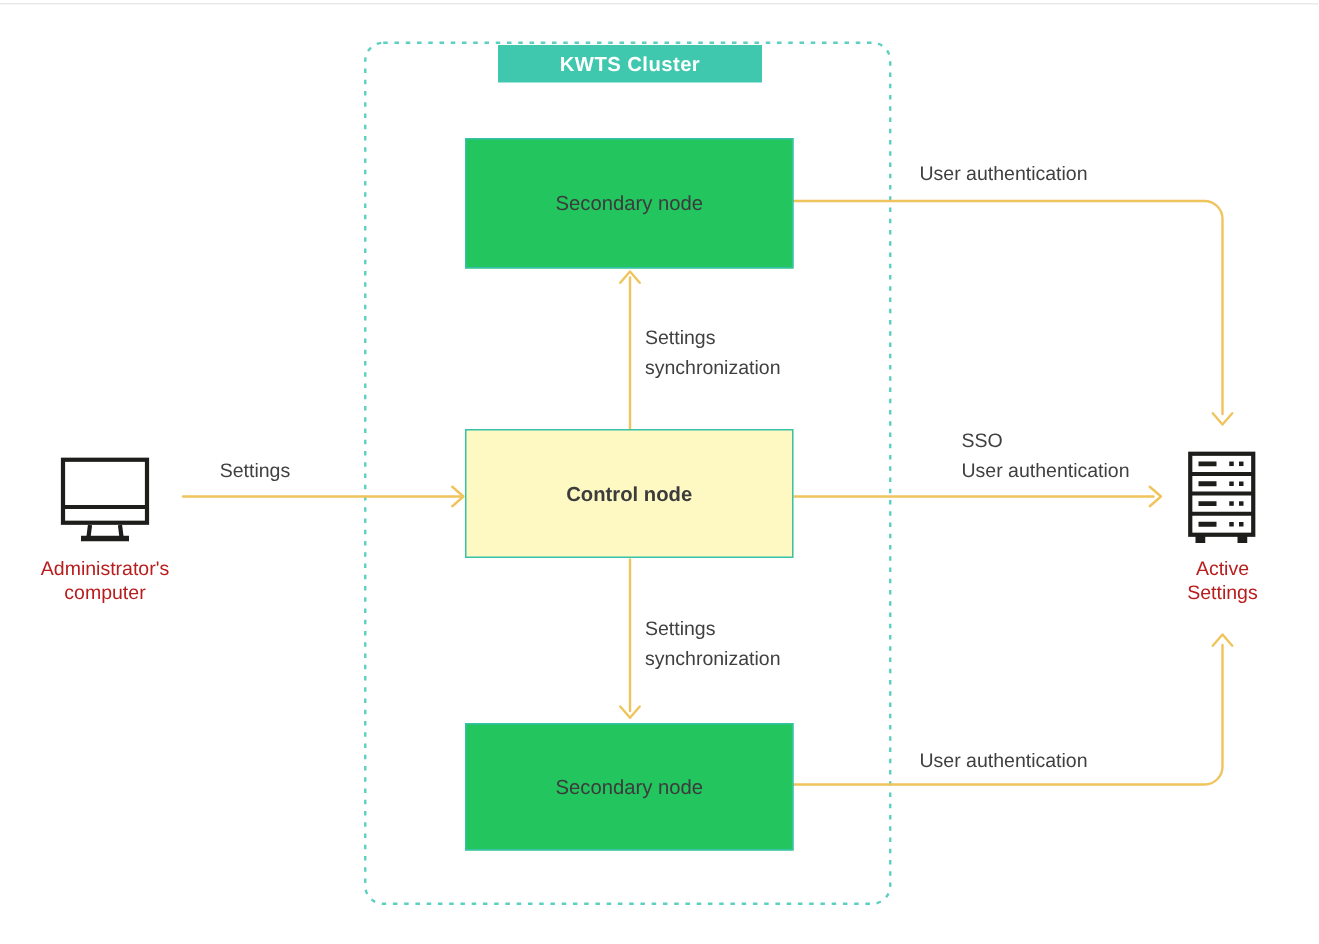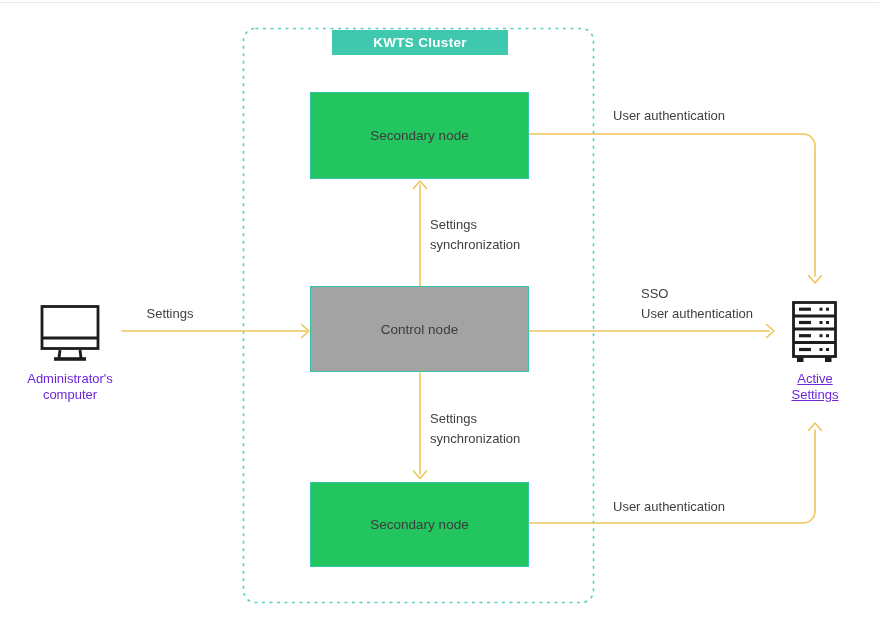--- a/index.html
+++ b/index.html
@@ -6,27 +6,27 @@
   body{width:879px;height:629px;font-family:"Liberation Sans", sans-serif;}
   .canvas{position:relative;width:879px;height:629px;overflow:hidden;background:#fff;}
   .top-rule{position:absolute;left:0;top:2px;width:879px;height:1px;background:#e9e9e9;}
   .lines{position:absolute;left:0;top:0;}
   .badge{position:absolute;left:332px;top:30px;width:176px;height:25px;background:#3fc8ae;
          color:#ffffff;font-weight:bold;font-size:13.5px;display:flex;align-items:center;
          justify-content:center;letter-spacing:.3px;z-index:3;}
   .node{position:absolute;left:310px;width:219px;box-sizing:border-box;border:1.5px solid #35c2a8;
         display:flex;align-items:center;justify-content:center;font-size:13.5px;color:#3c3c3c;z-index:2;}
   .node.secondary{background:#22c55e;}
-  .node.control{background:#a3a3a3;}
+  .node.control{background:#fef9c3;font-weight:bold;}
   .node.n-top{top:92px;height:87px;}
   .node.n-mid{top:286px;height:86px;}
   .node.n-bot{top:482px;height:85px;}
   .lbl{position:absolute;font-size:13px;color:#404040;line-height:20px;white-space:nowrap;z-index:2;}
   .lbl.centered{text-align:center;}
-  .caption{position:absolute;font-size:13px;color:#6d28d9;line-height:16px;text-align:center;z-index:2;}
+  .caption{position:absolute;font-size:13px;color:#b91c1c;line-height:16px;text-align:center;z-index:2;}
   .icon{position:absolute;z-index:2;}
   svg{display:block;}
 </style>
 </head>
 <body>
 
 <div class="canvas">
 
   <div class="top-rule"></div>
 
@@ -123,18 +123,18 @@
       <rect x="28.5" y="21" width="3" height="3"></rect>
         <rect x="35" y="21" width="3" height="3"></rect>
       <rect x="28.5" y="34.2" width="3" height="3"></rect>
         <rect x="35" y="34.2" width="3" height="3"></rect>
       <rect x="28.5" y="48" width="3" height="3"></rect>
         <rect x="35" y="48" width="3" height="3"></rect>
       <rect x="6" y="57" width="6.5" height="5"></rect>
       <rect x="34" y="57" width="6.5" height="5"></rect>
     </g>
   </svg>
-  <div class="caption" style="left:766px;top:371px;width:98px;text-decoration:underline;">
+  <div class="caption" style="left:766px;top:371px;width:98px;">
     <div>Active</div>
     <div>Settings</div>
   </div>
 
 </div>
 
 </body></html>

